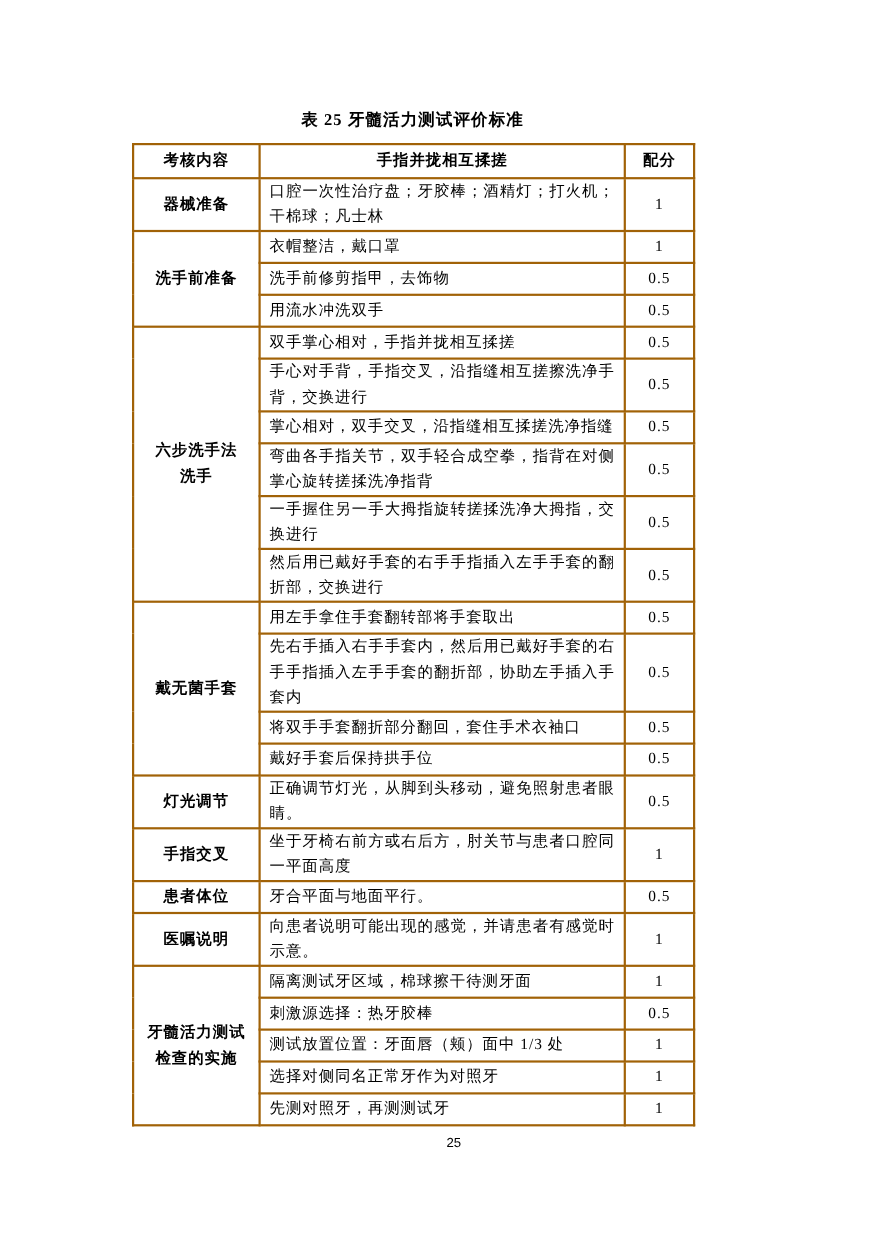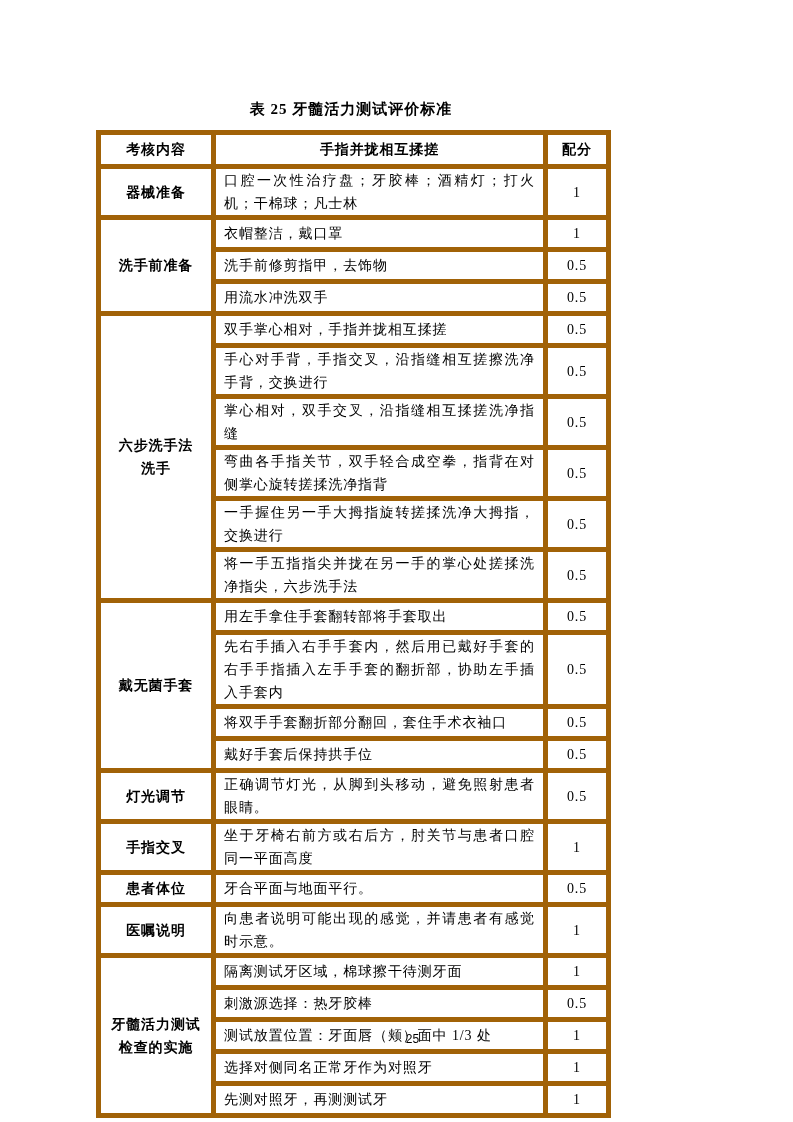--- a/index.html
+++ b/index.html
@@ -7,21 +7,21 @@
     position: relative;
     width: 793px;
     height: 1122px;
     background: #ffffff;
     font-family: "Liberation Serif", "DejaVu Serif", serif;
     color: #000000;
     overflow: hidden;
     box-sizing: border-box;
   }
   .content {
-    margin-left: 96px;
+    margin-left: 120px;
     width: 510px;
     padding-top: 100px;
     box-sizing: content-box;
   }
   .doc-title {
     text-align: center;
     font-weight: bold;
     font-size: 15px;
     letter-spacing: 1px;
     margin-bottom: 11px;
@@ -31,21 +31,21 @@
     border-collapse: collapse;
     table-layout: fixed;
     width: 510px;
     border: 1.5px solid #000;
     font-size: 14px;
   }
   table.criteria col.c1 { width: 115px; }
   table.criteria col.c2 { width: 332px; }
   table.criteria col.c3 { width: 63px; }
   table.criteria th, table.criteria td {
-    border: 5px solid #a16207;
+    border: 2px solid #a16207;
     letter-spacing: 0.9px;
     line-height: 23px;
     vertical-align: middle;
     box-sizing: border-box;
   }
   table.criteria th {
     font-weight: bold;
     text-align: center;
     padding: 3px 2px;
     font-size: 14px;
@@ -131,21 +131,21 @@
           </tr>
           <tr>
             <td class="desc">弯曲各手指关节，双手轻合成空拳，指背在对侧掌心旋转搓揉洗净指背</td>
             <td class="score">0.5</td>
           </tr>
           <tr>
             <td class="desc">一手握住另一手大拇指旋转搓揉洗净大拇指，交换进行</td>
             <td class="score">0.5</td>
           </tr>
           <tr>
-            <td class="desc">将一手五指指尖并拢在另一手的掌心处搓揉洗净指尖，六步洗手法</td>
+            <td class="desc">然后用已戴好手套的右手手指插入左手手套的翻折部，交换进行</td>
             <td class="score">0.5</td>
           </tr>
           <tr>
             <td class="cat" rowspan="4">戴无菌手套</td>
             <td class="desc">用左手拿住手套翻转部将手套取出</td>
             <td class="score">0.5</td>
           </tr>
           <tr>
             <td class="desc">先右手插入右手手套内，然后用已戴好手套的右手手指插入左手手套的翻折部，协助左手插入手套内</td>
             <td class="score">0.5</td>

